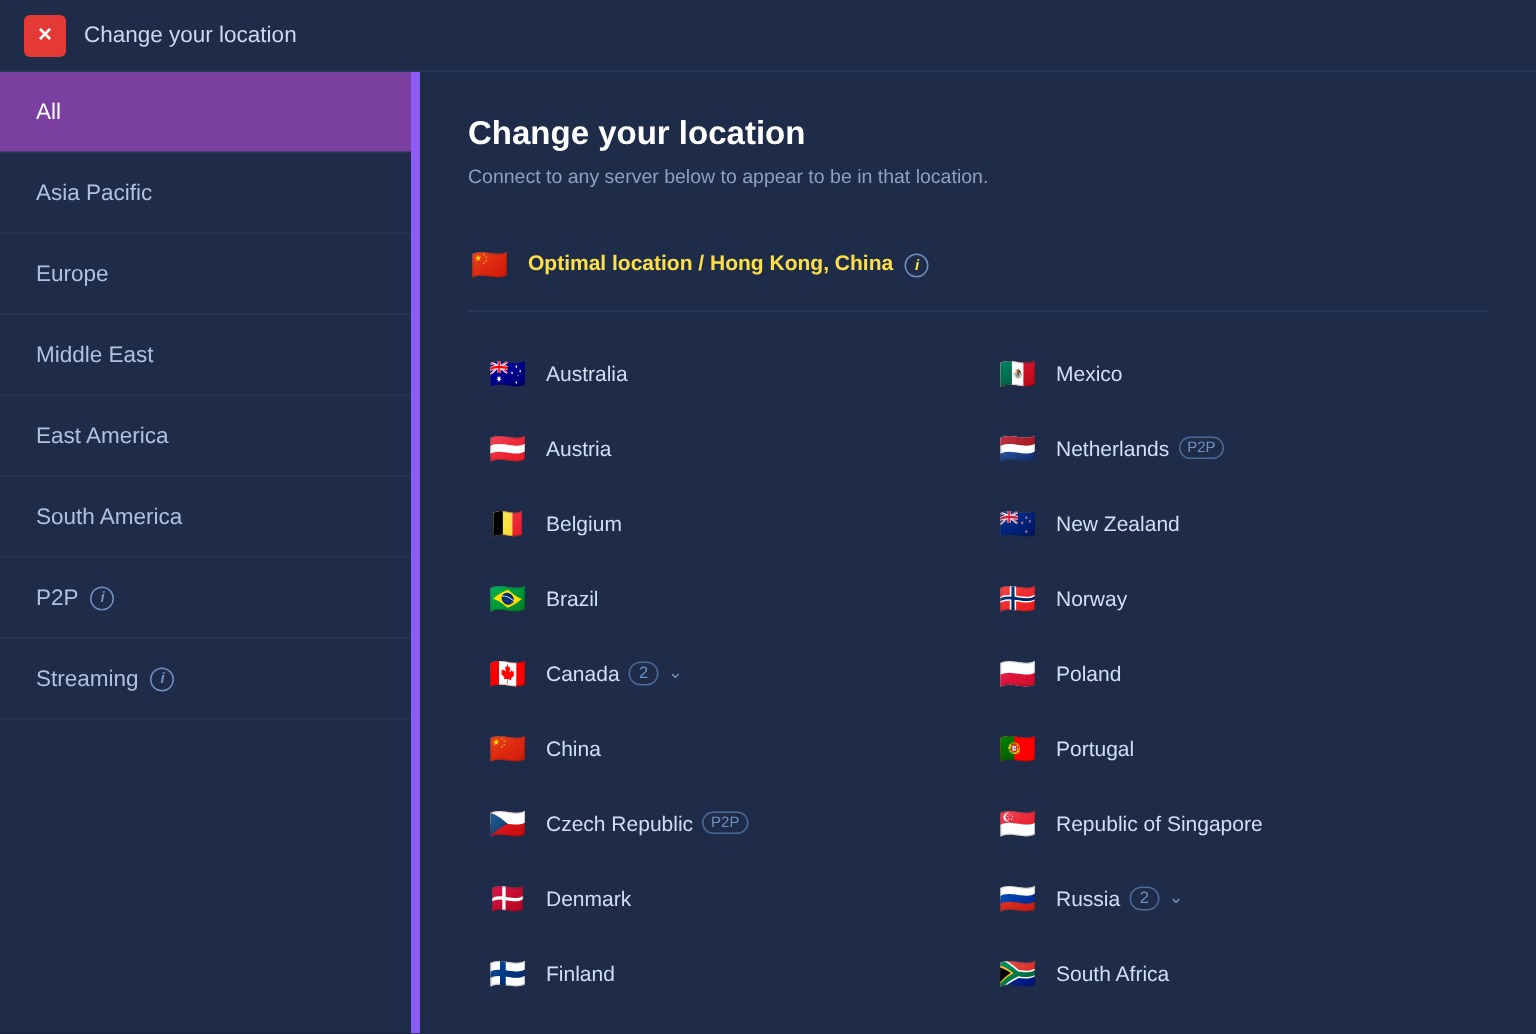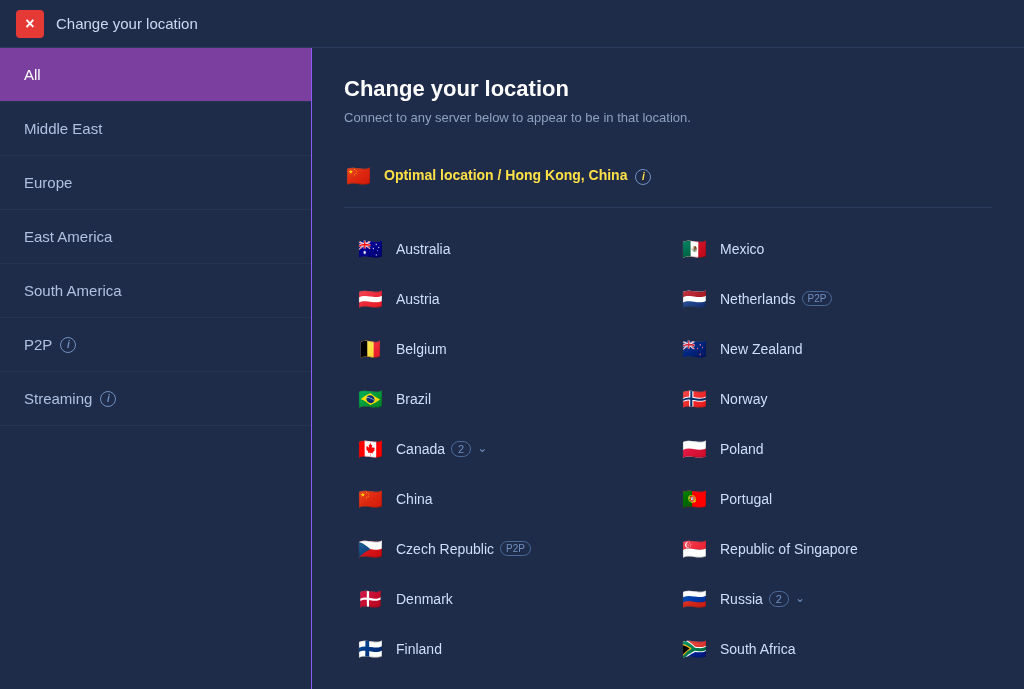--- a/index.html
+++ b/index.html
@@ -43,23 +43,23 @@
     }
 
     
     .main-layout {
       display: flex;
       height: calc(689px - 48px);
     }
 
     
     .sidebar {
-      width: 312px;
+      width: 280px;
       background: #1e2c4a;
-      border-right: 1px solid #8b5cf6;
+      border-right: 6px solid #8b5cf6;
       flex-shrink: 0;
       overflow-y: auto;
     }
     .sidebar-item {
       padding: 18px 24px;
       cursor: pointer;
       font-size: 15px;
       color: #b0c0e0;
       border-bottom: 1px solid #253450;
       display: flex;
@@ -208,24 +208,27 @@
   <span class="titlebar-title">Change your location</span>
 </div>
 
 <div class="main-layout">
 
   <div class="sidebar" id="sidebar">
       <div class="sidebar-item active">
         <span>All</span>
       </div>
       <div class="sidebar-item">
+        <span>Asia Pacific</span>
+      </div>
+      <div class="sidebar-item">
+        <span>Europe</span>
+      </div>
+      <div class="sidebar-item">
         <span>Middle East</span>
-      </div>
-      <div class="sidebar-item">
-        <span>Europe</span>
       </div>
       <div class="sidebar-item">
         <span>East America</span>
       </div>
       <div class="sidebar-item">
         <span>South America</span>
       </div>
       <div class="sidebar-item">
         <span>P2P</span>
         <span class="info-icon">i</span>

